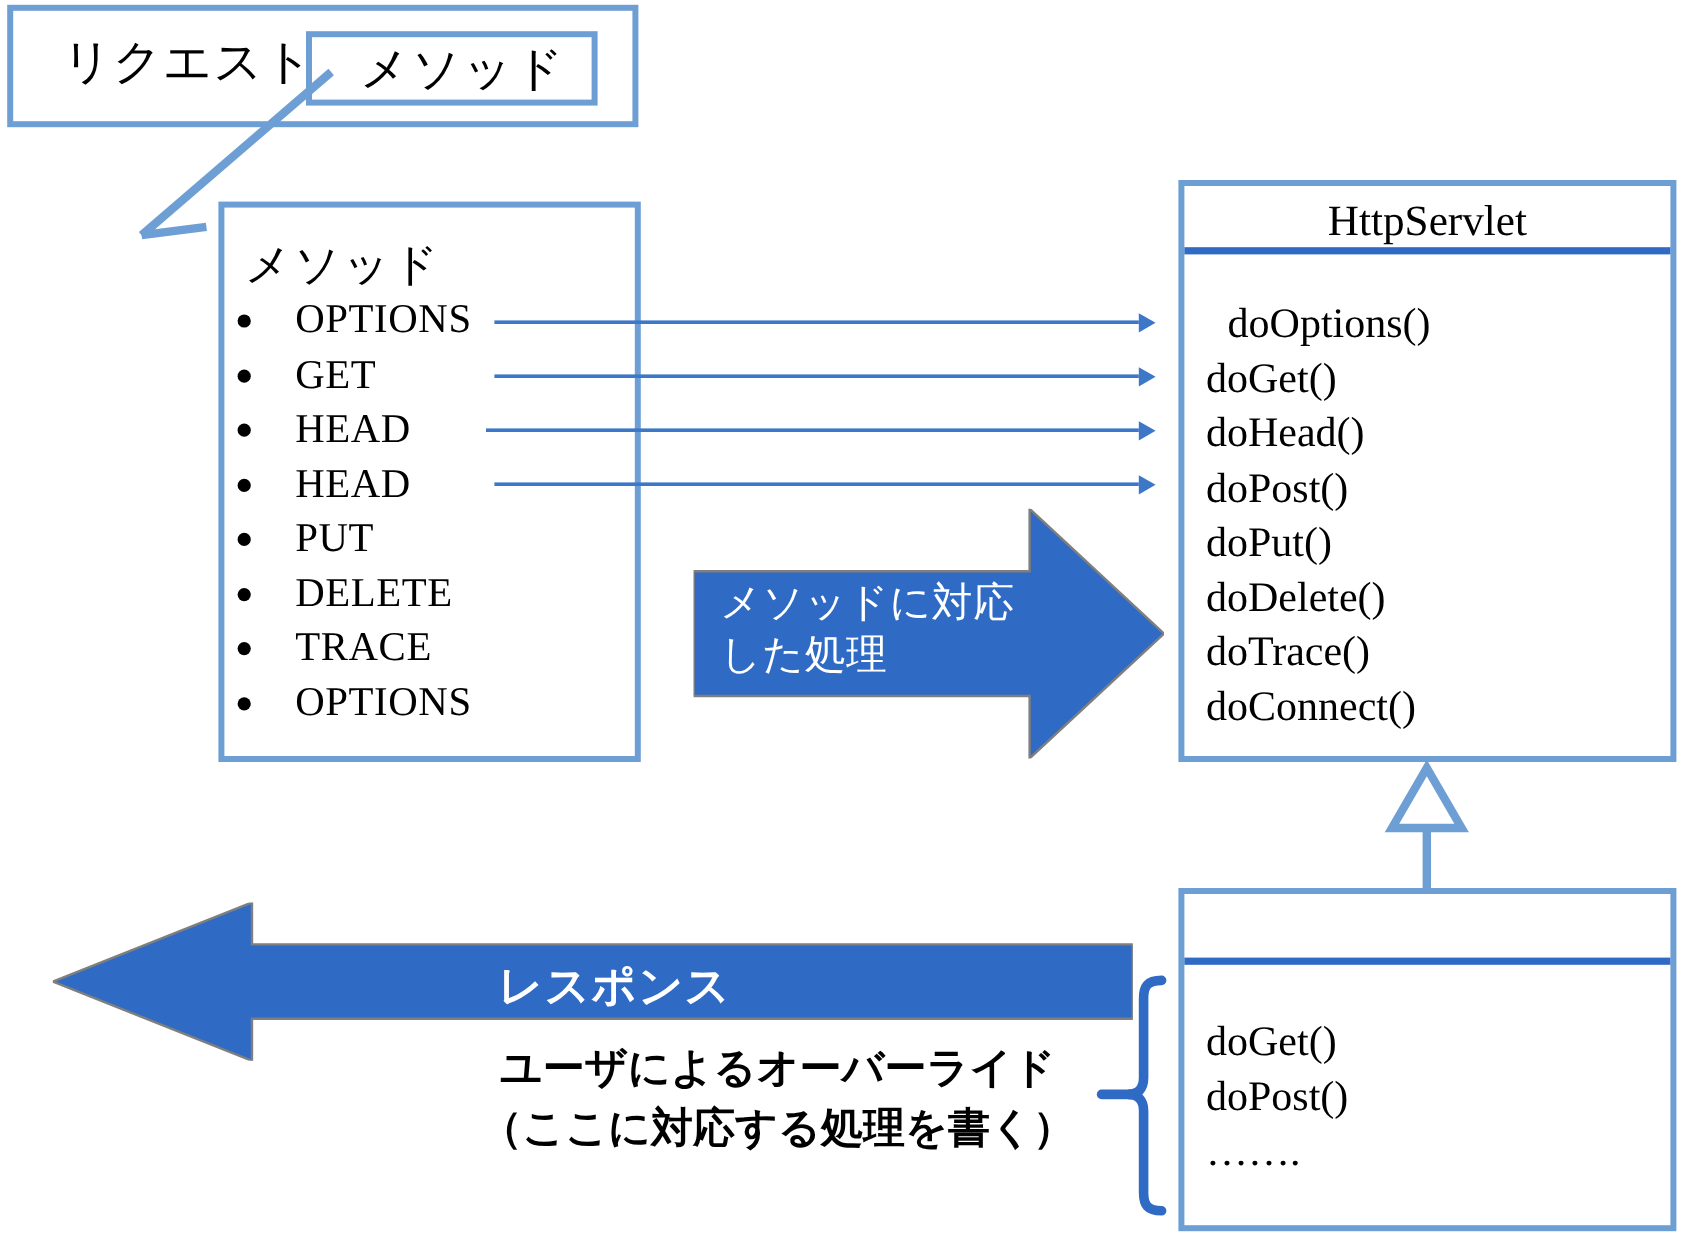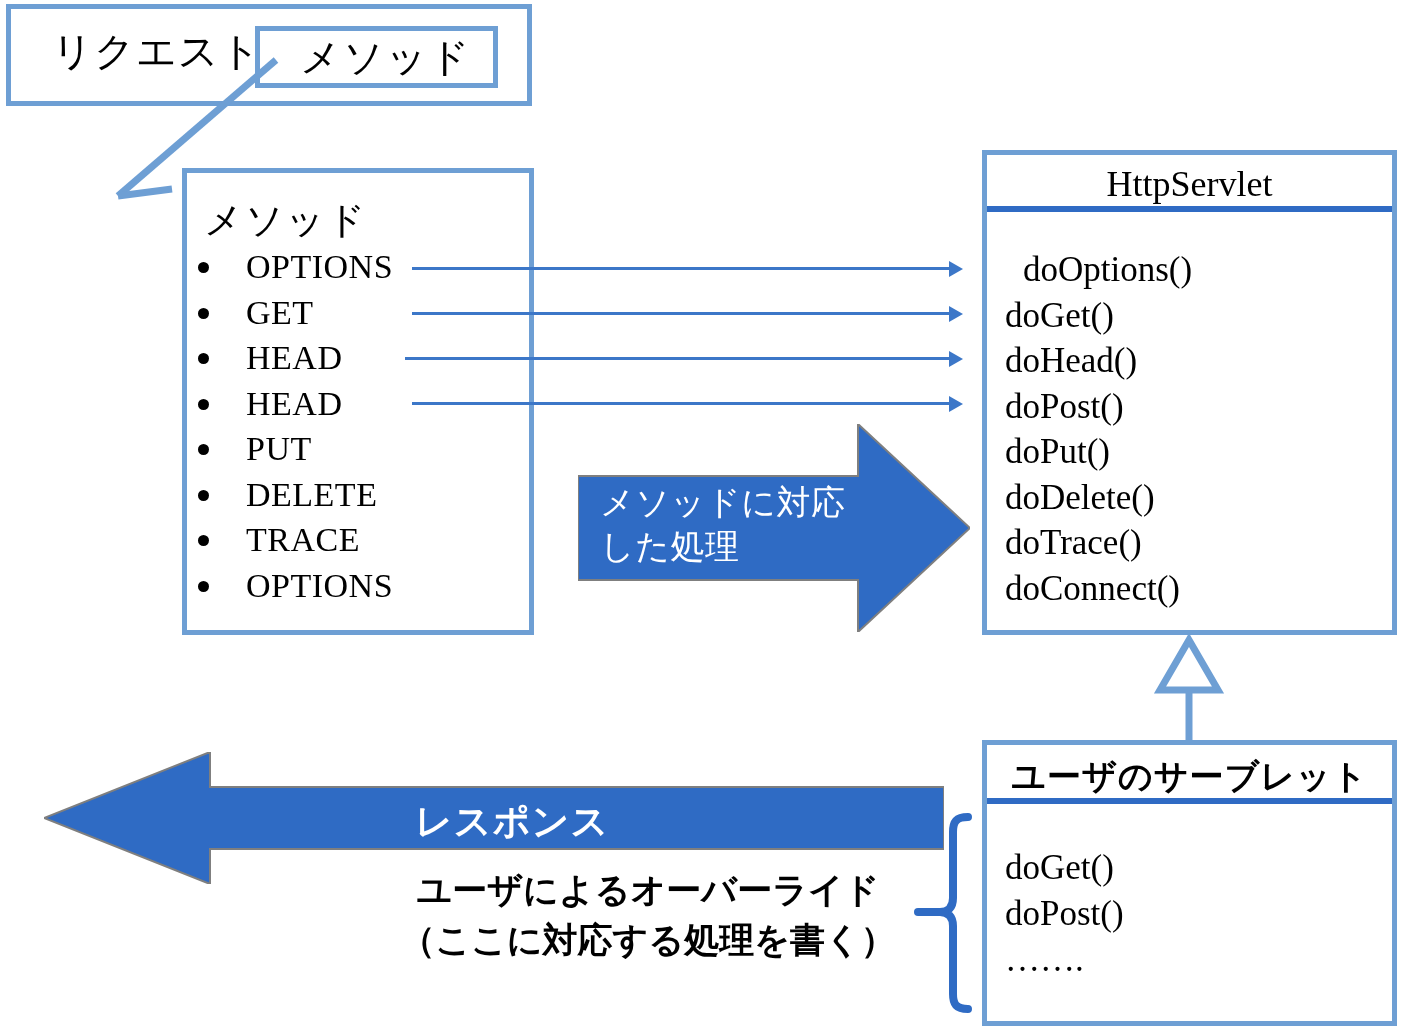--- a/index.html
+++ b/index.html
@@ -261,21 +261,20 @@
       <div class="servlet-method" style="top: 341px;">doHead()</div>
       <div class="servlet-method" style="top: 386.5px;">doPost()</div>
       <div class="servlet-method" style="top: 432px;">doPut()</div>
       <div class="servlet-method" style="top: 477.5px;">doDelete()</div>
       <div class="servlet-method" style="top: 523px;">doTrace()</div>
       <div class="servlet-method" style="top: 568.5px;">doConnect()</div>
     </div>
 
   <div class="box" id="userservlet-box"></div>
   <div id="userservlet-divider"></div>
-  <div id="userservlet-title">ユーザのサーブレット</div>
   <div id="userservlet-methods">
       <div class="userservlet-method" style="top: 848px;">doGet()</div>
       <div class="userservlet-method" style="top: 894px;">doPost()</div>
       <div class="userservlet-method" style="top: 940px;">…….</div>
     </div>
 
   <div id="connectors">
       <div class="connector" style="left: 412px; top: 267px; width: 537px;"></div>
       <div class="connector-head" style="left: 949px; top: 261px;"></div>
       <div class="connector" style="left: 412px; top: 312px; width: 537px;"></div>

